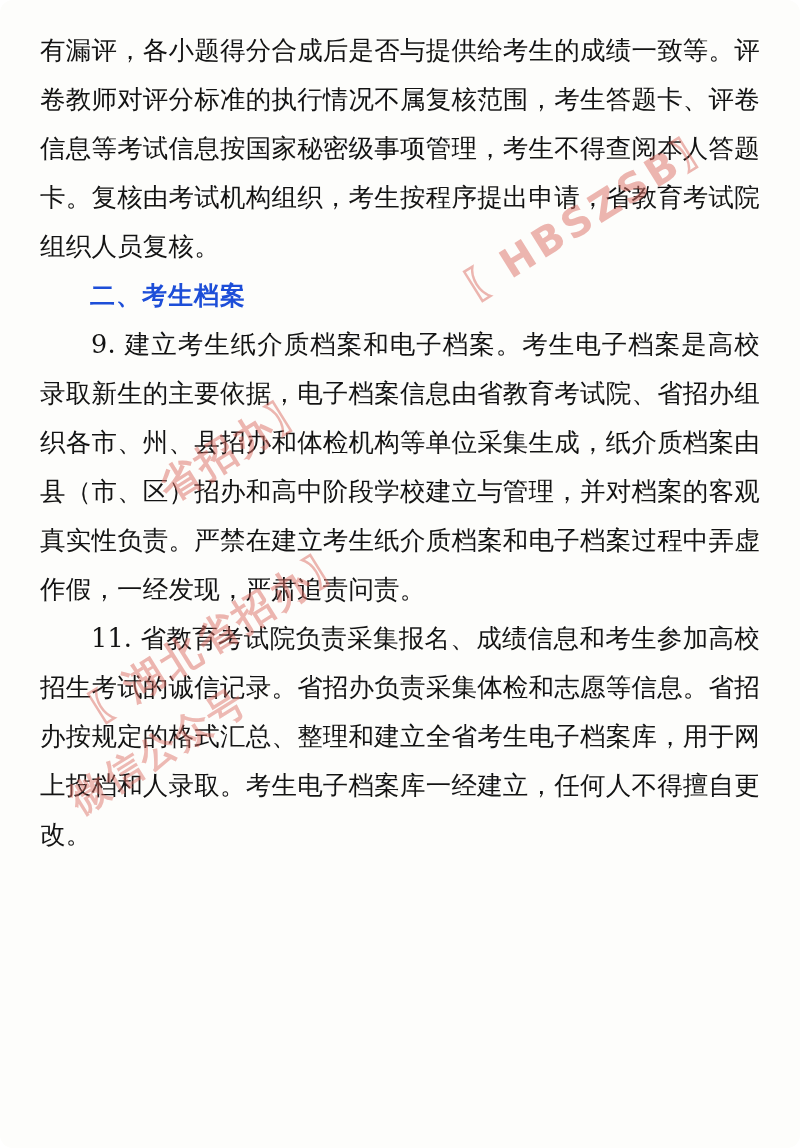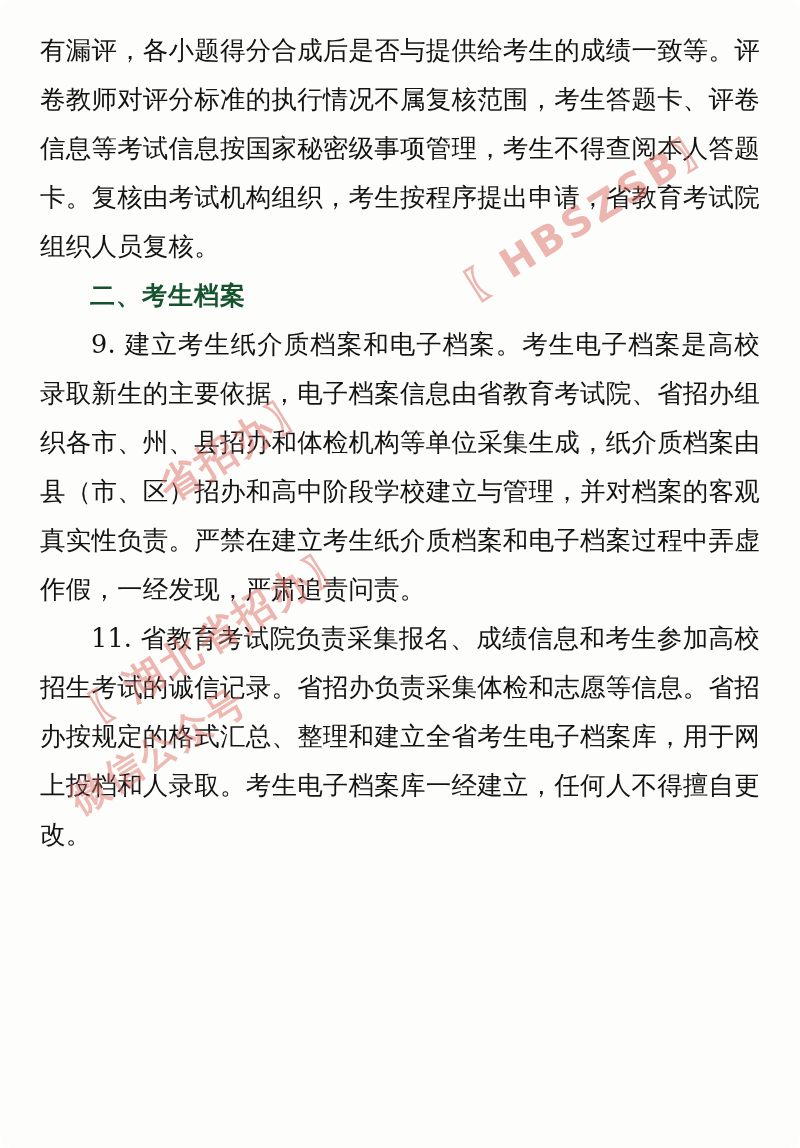--- a/index.html
+++ b/index.html
@@ -40,21 +40,21 @@
   .para.continued {
     text-indent: 0;
   }
   .heading {
     margin: 0;
     text-indent: 2em;
     font-family: "DejaVu Sans", "Liberation Sans", sans-serif;
     font-weight: bold;
     font-size: 25px;
     letter-spacing: 1px;
-    color: #14532d;
+    color: #1d4ed8;
   }
 
   
   .watermark-layer {
     position: absolute;
     inset: 0;
     z-index: 5;
     pointer-events: none;
     overflow: hidden;
   }

